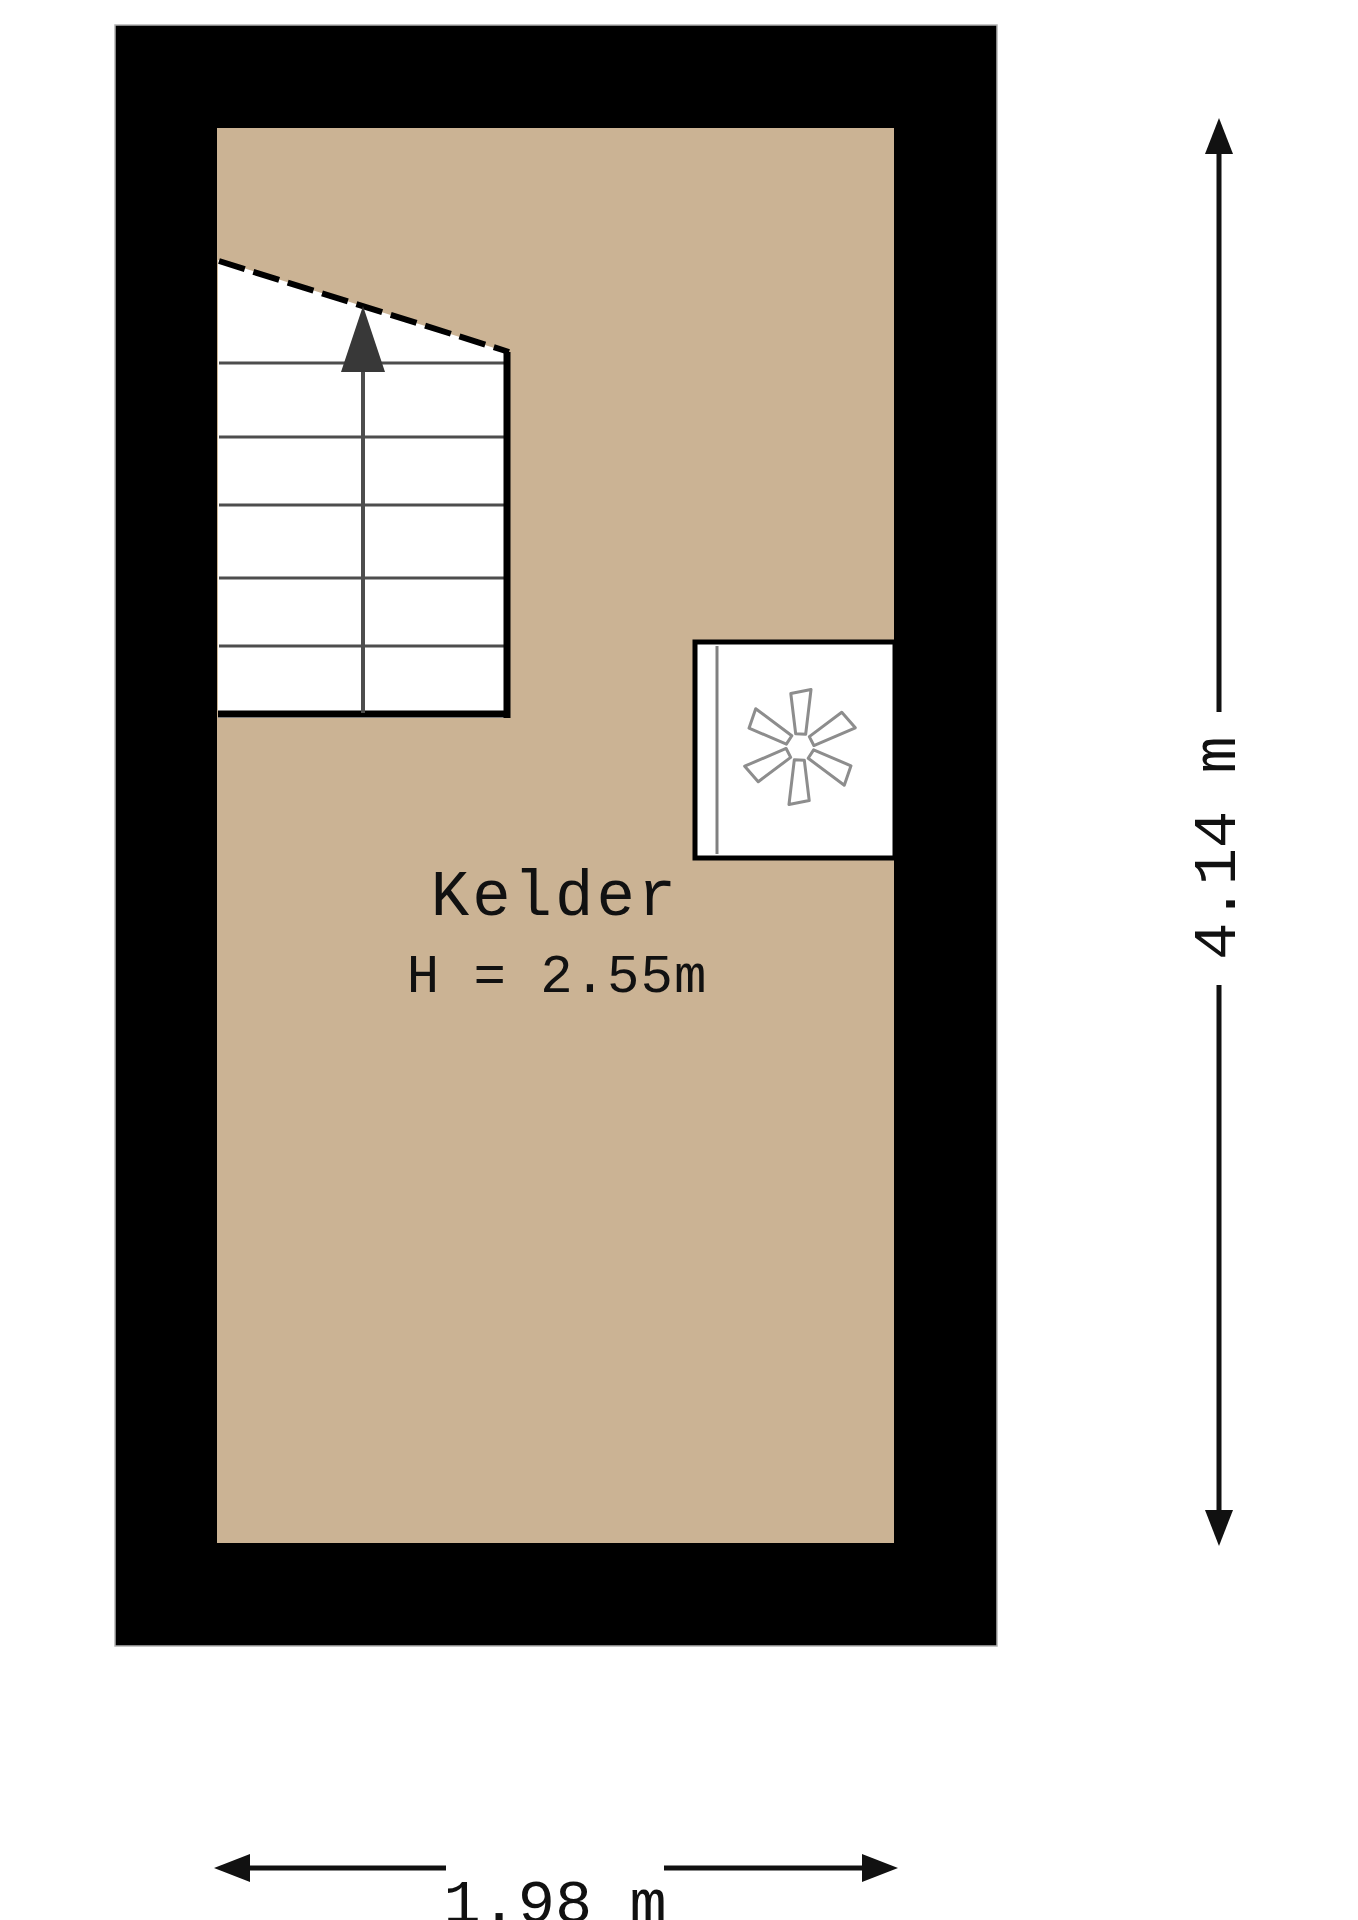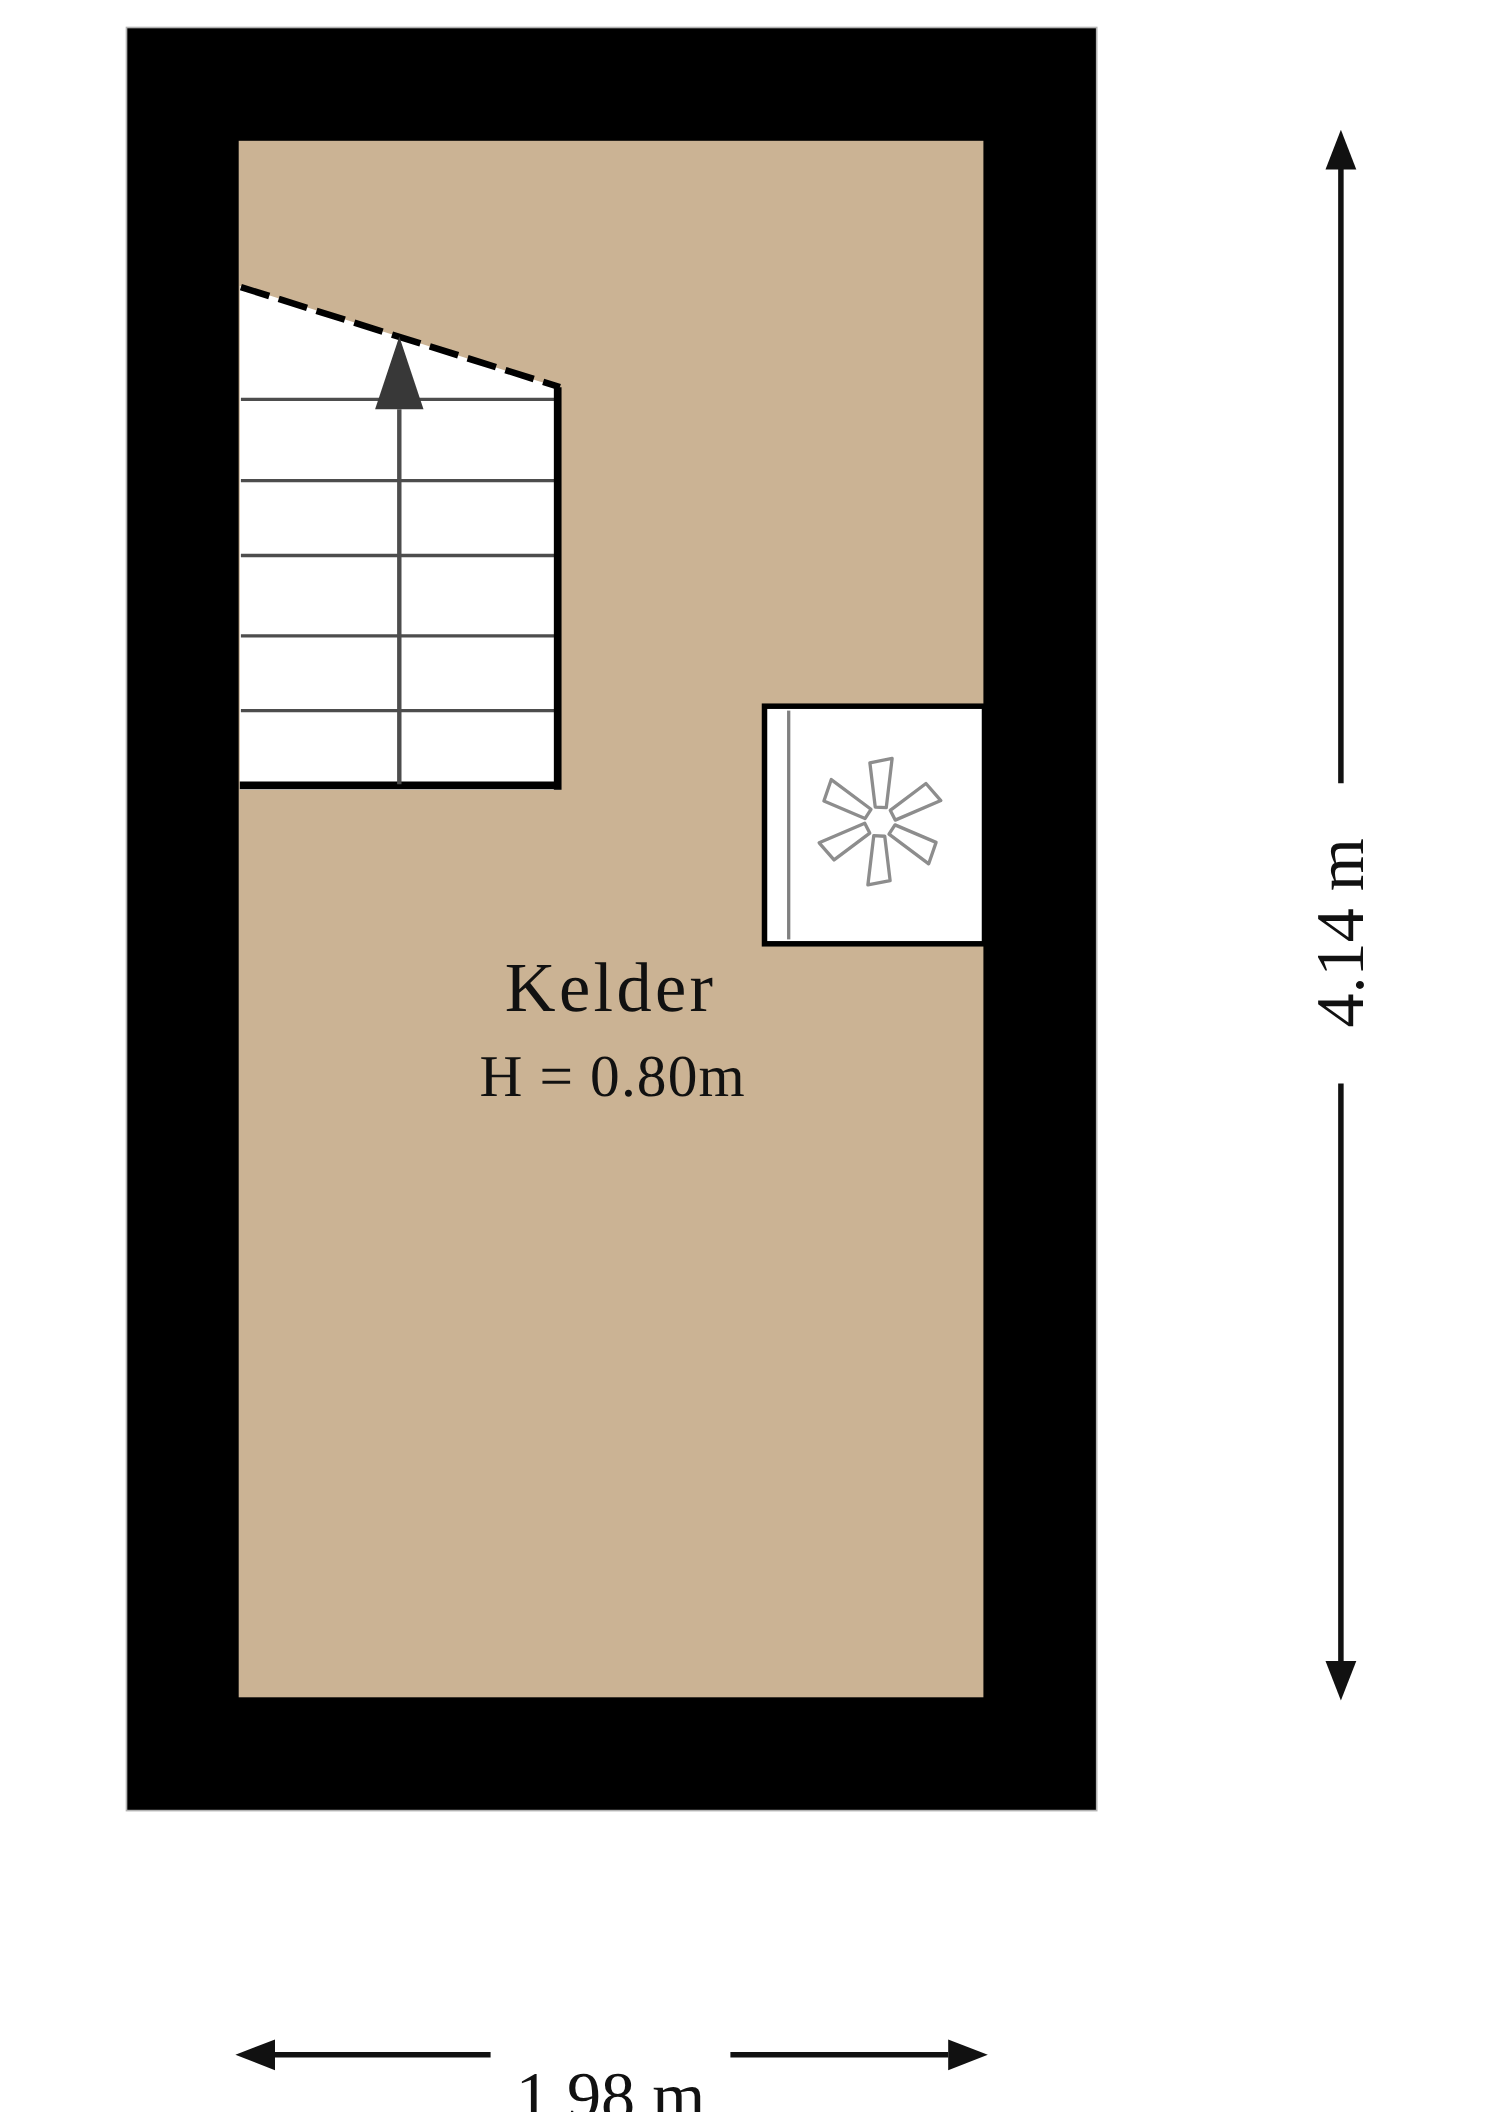--- a/index.html
+++ b/index.html
@@ -1,20 +1,20 @@
 <!DOCTYPE html>
 <html><head>
 <meta charset="utf-8">
 <style>
   html,body{margin:0;padding:0;background:#ffffff;}
   #canvas{
     position:relative;
     width:1358px;height:1920px;
     background:#ffffff;
-    font-family:Liberation Serif, serif;
+    font-family:Liberation Mono, monospace;
     overflow:hidden;
   }
   #plan-svg{position:absolute;left:0;top:0;width:1358px;height:1920px;}
   .label{
     position:absolute;
     color:#111111;
     line-height:1;
     white-space:nowrap;
     text-align:center;
   }
@@ -93,19 +93,19 @@
     <g fill="#111111">
       <line x1="246" y1="1868" x2="446" y2="1868" stroke="#111111" stroke-width="5"></line>
       <line x1="664" y1="1868" x2="862" y2="1868" stroke="#111111" stroke-width="5"></line>
       <polygon points="214,1868 250,1854 250,1882"></polygon>
       <polygon points="898,1868 862,1854 862,1882"></polygon>
     </g>
   </svg>
 
   <div class="label room-name">Kelder</div>
 
-  <div class="label room-height">H = 0.80m</div>
+  <div class="label room-height">H = 2.55m</div>
 
   <div class="label dim-v-label">4.14 m</div>
 
   <div class="label dim-h-label">1.98 m</div>
 
 </div>
 
 </body></html>

